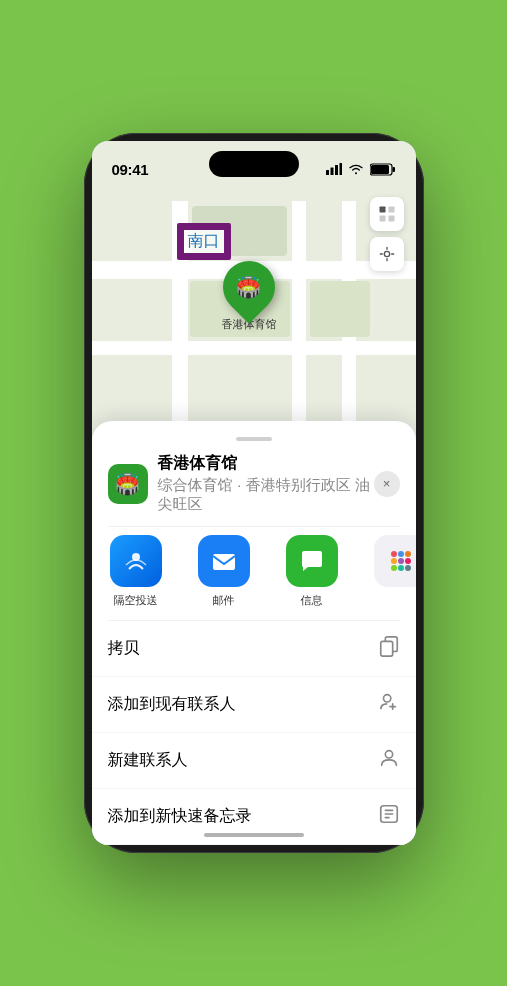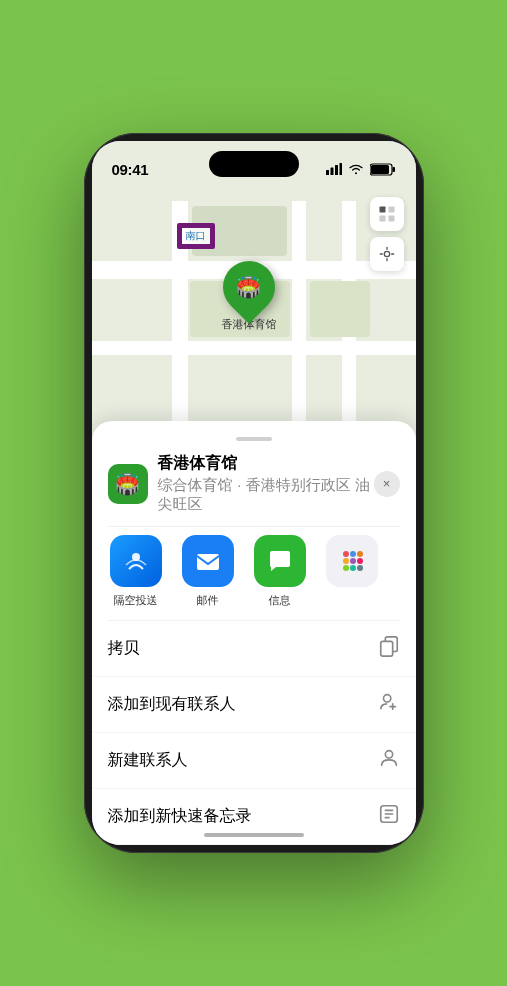--- a/index.html
+++ b/index.html
@@ -17,21 +17,21 @@
       background: #1a1a1a;
       border-radius: 52px;
       padding: 8px;
       position: relative;
       box-shadow: 0 30px 80px rgba(0,0,0,0.4), inset 0 0 0 1px #3a3a3a;
     }
     .phone-screen {
       width: 100%;
       height: 100%;
       background: #c4b5fd;
-      border-radius: 28px;
+      border-radius: 16px;
       overflow: hidden;
       position: relative;
     }
     
     .status-bar {
       position: absolute;
       top: 0; left: 0; right: 0;
       height: 44px;
       display: flex;
       align-items: center;
@@ -84,26 +84,26 @@
     .road-v1 { position: absolute; top: 60px; bottom: 0; left: 80px; width: 16px; background: #fff; }
     .road-v2 { position: absolute; top: 60px; bottom: 0; left: 200px; width: 14px; background: #fff; }
     .road-v3 { position: absolute; top: 60px; bottom: 0; right: 60px; width: 14px; background: #fff; }
     .block1 { position: absolute; top: 140px; left: 98px; width: 100px; height: 56px; background: #d9e3c8; border-radius: 4px; }
     .block2 { position: absolute; top: 140px; left: 218px; width: 60px; height: 56px; background: #d9e3c8; border-radius: 4px; }
     .block3 { position: absolute; top: 65px; left: 100px; width: 95px; height: 50px; background: #d2dcc4; border-radius: 4px; }
     .map-label-nankou {
       position: absolute;
       top: 82px;
       left: 85px;
-      font-size: 10px;
+      font-size: 16px;
       color: #1a6fb5;
       background: rgba(255,255,255,0.8);
       padding: 1px 4px;
       border-radius: 2px;
-      border: 5px solid #701a75;
+      border: 7px solid #701a75;
     }
     
     .map-controls {
       position: absolute;
       top: 56px;
       right: 12px;
       display: flex;
       flex-direction: column;
       gap: 0;
       z-index: 5;
@@ -208,21 +208,21 @@
       align-items: center;
       justify-content: center;
       font-size: 13px;
       color: #666;
       cursor: pointer;
     }
     
     .share-row {
       display: flex;
       padding: 8px 12px 12px;
-      gap: 8px;
+      gap: 24px;
       overflow-x: auto;
       scrollbar-width: none;
     }
     .share-row::-webkit-scrollbar { display: none; }
     .share-item {
       display: flex;
       flex-direction: column;
       align-items: center;
       gap: 6px;
       flex-shrink: 0;

